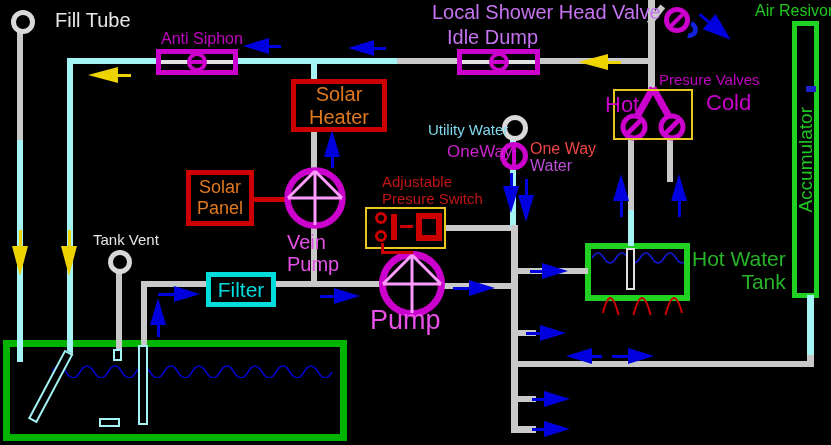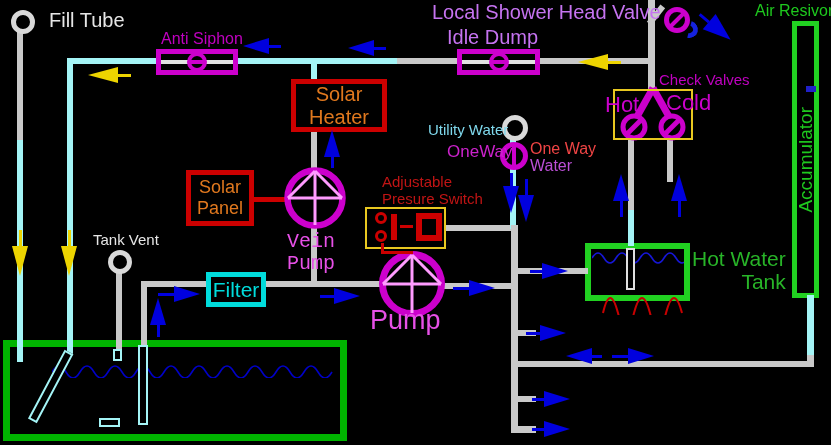--- a/index.html
+++ b/index.html
@@ -167,21 +167,21 @@
 
   <div class="frame" style="left:365px;top:207px;width:81px;height:42px;"></div>
   <div class="psr" style="left:375px;top:212px;"></div>
   <div class="psr" style="left:375px;top:230px;"></div>
   <div class="abs red" style="left:391px;top:214px;width:6px;height:26px;"></div>
   <div class="abs red" style="left:400px;top:225px;width:13px;height:3px;"></div>
   <div class="rsq" style="left:416px;top:213px;"></div>
   <div class="abs red" style="left:381px;top:243px;width:3px;height:10px;"></div>
   <div class="abs red" style="left:381px;top:251px;width:32px;height:3px;"></div>
 
-  <div class="abs" style="left:206px;top:272px;width:60px;height:35px;border:5px solid #00DCDC;background:#000;display:flex;align-items:center;justify-content:center;">
+  <div class="abs" style="left:206px;top:272px;width:70px;height:35px;border:5px solid #00DCDC;background:#000;display:flex;align-items:center;justify-content:center;">
     <span style="font-size:21px;color:#00DCDC;">Filter</span>
   </div>
 
   <div class="arr" style="left:158px;top:286px;">
       <div class="t h" style="width:16px"></div>
       <div class="hd r"></div>
     </div>
   <div class="arr" style="left:320px;top:288px;">
       <div class="t h" style="width:14px"></div>
       <div class="hd r"></div>
@@ -266,31 +266,31 @@
   <div class="arr v" style="left:518px;top:179px;">
       <div class="t w" style="height:16px"></div>
       <div class="hd d"></div>
     </div>
 
   <div class="arr" style="left:700px;top:4px;transform-origin:0 50%;transform:rotate(40deg);">
     <div class="t h" style="width:12px"></div>
       <div class="hd r" style="border-left-width:28px;border-top-width:10px;border-bottom-width:10px;"></div>
   </div>
 
-  <div class="lbl" style="left:49px;top:9px;font-size:20px;color:#E6E6E6;">Fill Tube</div>
+  <div class="lbl" style="left:55px;top:9px;font-size:20px;color:#E6E6E6;">Fill Tube</div>
   <div class="lbl" style="left:161px;top:30px;font-size:16px;color:#C000C0;">Anti Siphon</div>
   <div class="lbl" style="left:447px;top:26px;font-size:20px;color:#C573F0;">Idle Dump</div>
   <div class="lbl" style="left:432px;top:1px;font-size:20px;color:#C573F0;">Local Shower Head Valve</div>
-  <div class="lbl" style="left:659px;top:72px;font-size:15px;color:#C000C0;">Check Valves</div>
+  <div class="lbl" style="left:659px;top:72px;font-size:15px;color:#C000C0;">Presure Valves</div>
   <div class="lbl" style="left:605px;top:93px;font-size:22px;color:#CC00CC;">Hot</div>
-  <div class="lbl" style="left:666px;top:91px;font-size:22px;color:#CC00CC;">Cold</div>
+  <div class="lbl" style="left:706px;top:91px;font-size:22px;color:#CC00CC;">Cold</div>
   <div class="lbl" style="left:428px;top:122px;font-size:15px;color:#7FD8EC;">Utility Water</div>
   <div class="lbl" style="left:447px;top:143px;font-size:17px;color:#CC22CC;">OneWay</div>
   <div class="lbl" style="left:530px;top:140px;font-size:16px;color:#ef4444;">One Way</div>
   <div class="lbl" style="left:530px;top:157px;font-size:16px;color:#BB4FD6;">Water</div>
   <div class="lbl ml" style="left:382px;top:174px;font-size:15px;color:#C01414;">Adjustable
 Presure Switch</div>
-  <div class="lbl ml" style="left:287px;top:231px;font-size:20px;color:#E750E7;font-family:Liberation Mono, monospace;">Vein
+  <div class="lbl ml" style="left:287px;top:231px;font-size:20px;color:#E750E7;">Vein
 Pump</div>
   <div class="lbl" style="left:370px;top:306px;font-size:27px;color:#E750E7;">Pump</div>
   <div class="lbl" style="left:93px;top:232px;font-size:15px;color:#E6E6E6;">Tank Vent</div>
 
 </div>
 
 </body></html>

